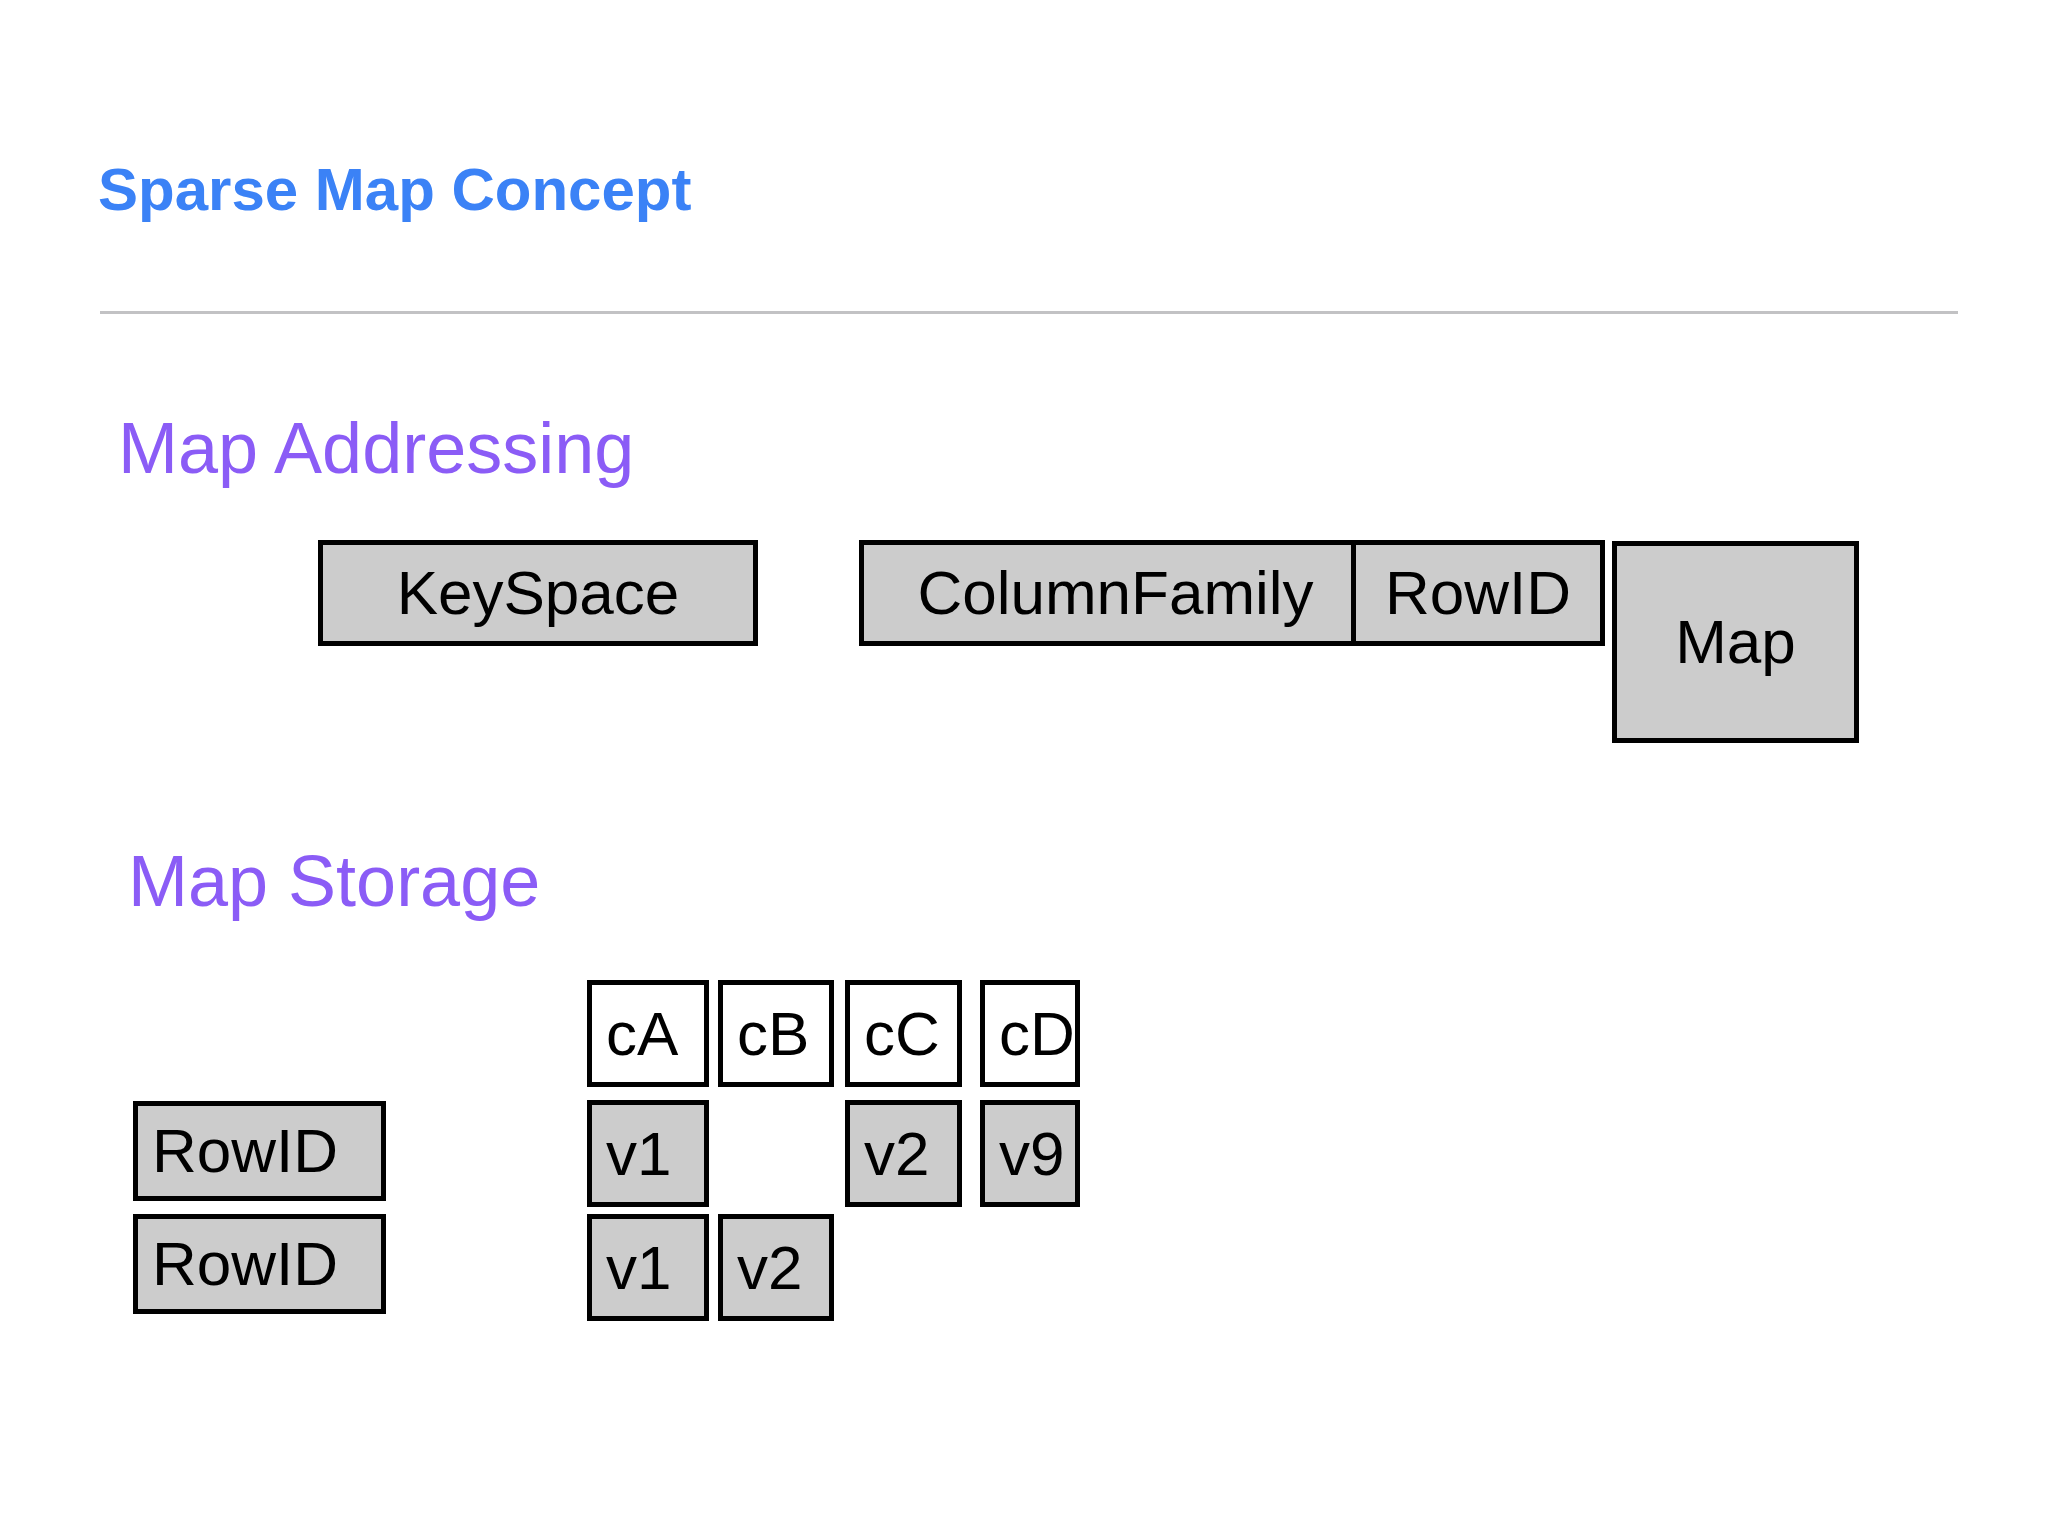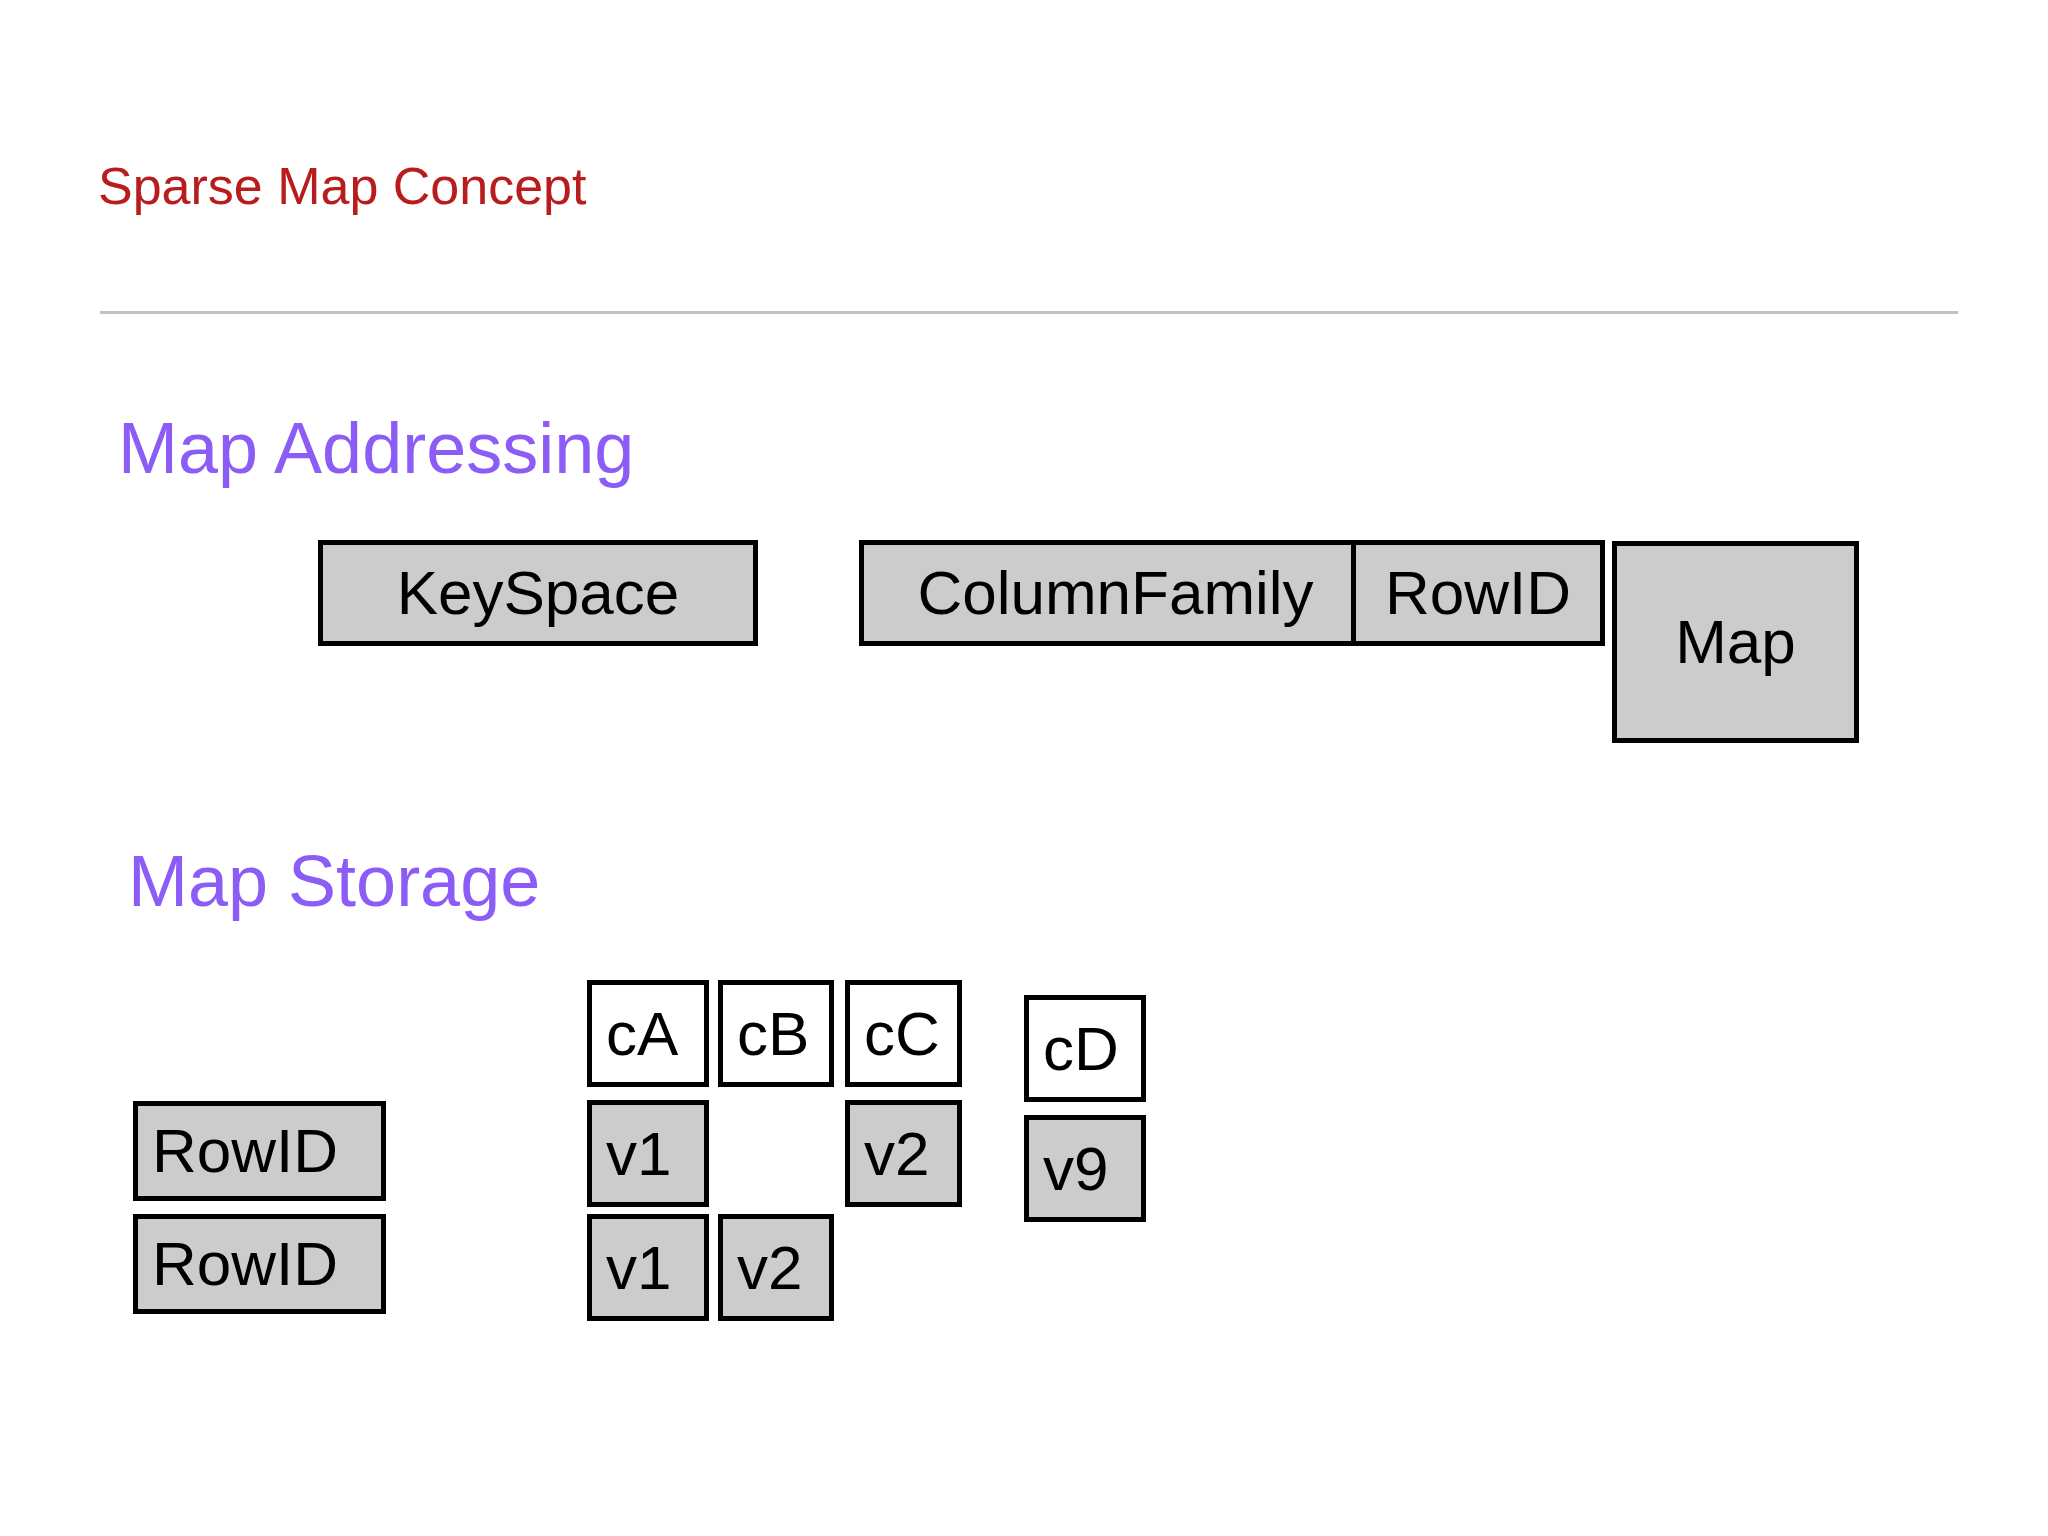--- a/index.html
+++ b/index.html
@@ -14,26 +14,26 @@
     overflow: hidden;
     font-family: "Liberation Sans", sans-serif;
     color: #000000;
   }
 
   
   #slide-title {
     position: absolute;
     left: 98px;
     top: 160px;
-    font-size: 52px;
+    font-size: 60px;
     line-height: 1.0;
     letter-spacing: 0px;
-    color: #b91c1c;
+    color: #3b82f6;
     white-space: nowrap;
-    font-weight: 400;
+    font-weight: 700;
   }
   #title-rule {
     position: absolute;
     left: 100px;
     top: 311px;
     width: 1858px;
     height: 3px;
     background: #c2c2c4;
   }
 
@@ -80,21 +80,21 @@
 
   
   .col-head { top: 980px; height: 107px; }
   .cell-row1 { top: 1100px; height: 107px; }
   .cell-row2 { top: 1214px; height: 107px; }
 
   
   .col-cA { left: 587px; width: 122px; text-align: right; }
   .col-cB { left: 718px; width: 116px; align-items: center; }
   .col-cC { left: 845px; width: 117px; }
-  .col-cD { left: 1024px; width: 122px; margin-top: 15px; }
+  .col-cD { left: 980px; width: 100px; }
 </style>
 </head>
 <body>
 
 <div id="slide-title">Sparse Map Concept</div>
 
 <div id="title-rule"></div>
 
 <div id="heading-addressing" class="section-heading">Map Addressing</div>
 

